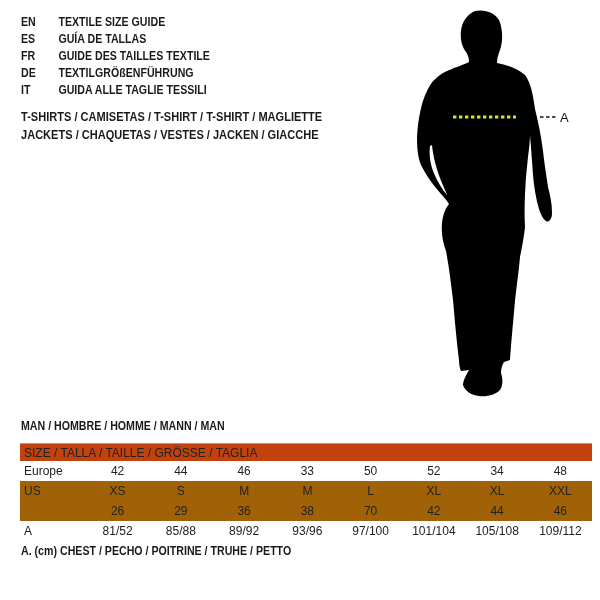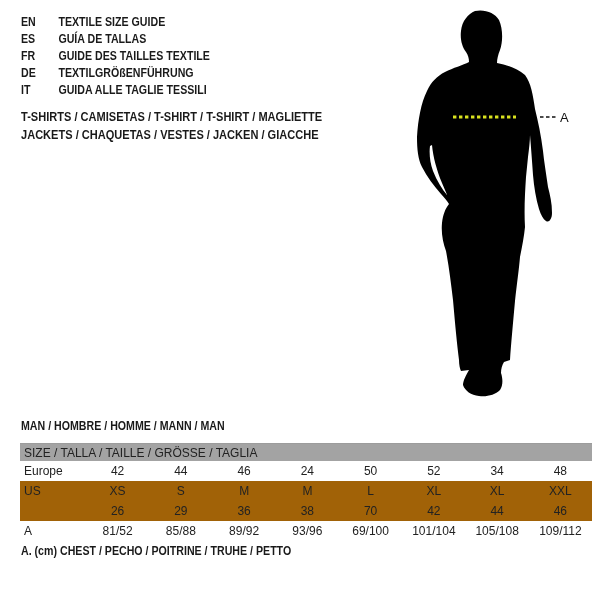--- a/index.html
+++ b/index.html
@@ -19,21 +19,21 @@
   .figure-wrap{position:absolute;left:413px;top:5px;width:165px;height:395px;}
   .figure-wrap svg{display:block;}
   
   .section-title{position:absolute;left:21px;top:419px;font-weight:bold;font-size:12.5px;white-space:nowrap;}
   
   .size-table{
     position:absolute;left:20px;top:443px;width:572px;
     border-collapse:collapse;table-layout:fixed;font-size:12px;color:#222222;
   }
   .size-table th{
-    background:#a3a3a3;border-top:1px solid #9c9c9c;
+    background:#c2410c;border-top:1px solid #9c9c9c;
     text-align:left;font-weight:normal;height:17px;padding:0 0 0 4px;font-size:12px;white-space:nowrap;overflow:hidden;
   }
   .size-table td{height:20px;padding:0;text-align:center;font-weight:normal;white-space:nowrap;}
   .size-table td.row-label{text-align:left;padding-left:4px;}
   .size-table tr.shaded td{background:#a16207;}
   
   .footnote{position:absolute;left:21px;top:544px;font-weight:bold;font-size:12.5px;white-space:nowrap;}
 </style>
 </head>
 <body>
@@ -116,21 +116,21 @@
       <tr>
         <th colspan="9">SIZE / TALLA / TAILLE / GRÖSSE / TAGLIA</th>
       </tr>
     </thead>
     <tbody>
       <tr>
         <td class="row-label">Europe</td>
         <td>42</td>
         <td>44</td>
         <td>46</td>
-        <td>24</td>
+        <td>33</td>
         <td>50</td>
         <td>52</td>
         <td>34</td>
         <td>48</td>
       </tr>
       <tr class="shaded">
         <td class="row-label">US</td>
         <td>XS</td>
         <td>S</td>
         <td>M</td>
@@ -150,21 +150,21 @@
         <td>42</td>
         <td>44</td>
         <td>46</td>
       </tr>
       <tr>
         <td class="row-label">A</td>
         <td>81/52</td>
         <td>85/88</td>
         <td>89/92</td>
         <td>93/96</td>
-        <td>69/100</td>
+        <td>97/100</td>
         <td>101/104</td>
         <td>105/108</td>
         <td>109/112</td>
       </tr>
     </tbody>
   </table>
 
   <div class="footnote condensed">A. (cm) CHEST / PECHO / POITRINE / TRUHE / PETTO</div>
 
 </div>

